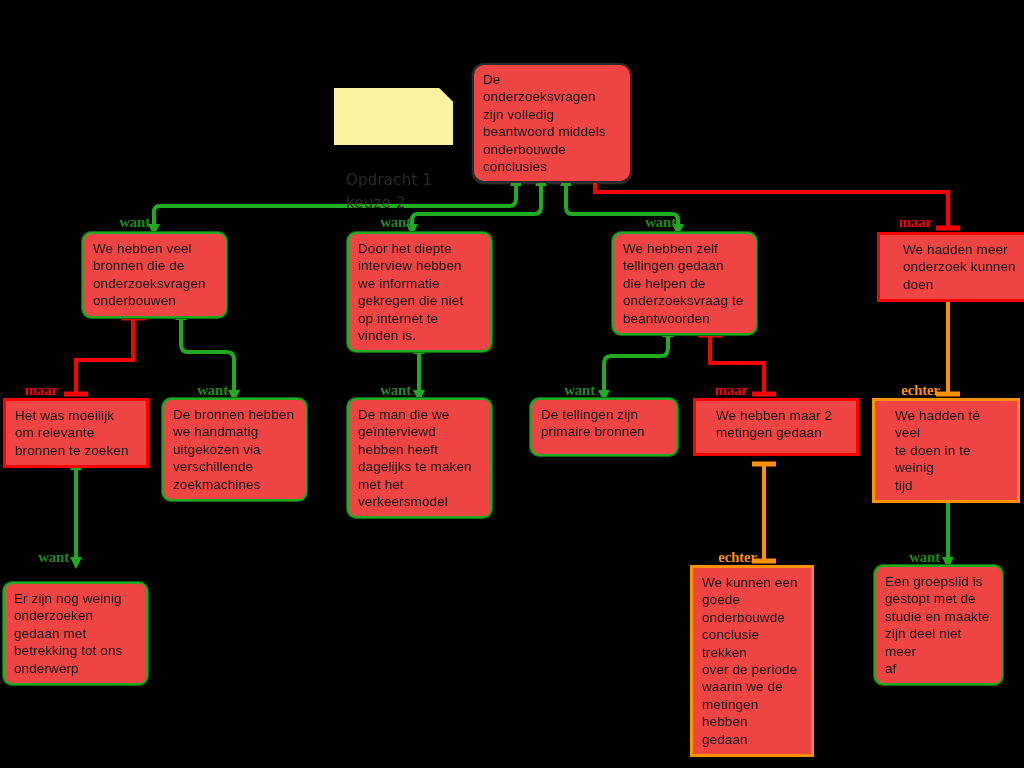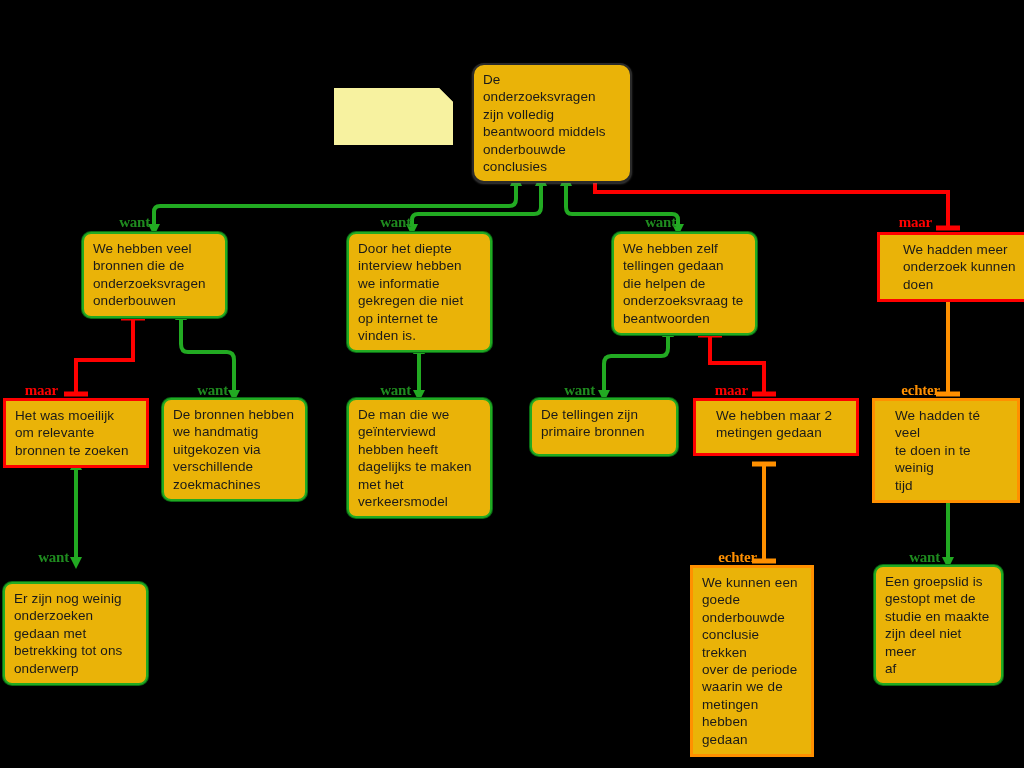--- a/index.html
+++ b/index.html
@@ -9,21 +9,21 @@
     font-family:"Liberation Sans", sans-serif;
     overflow:hidden;
     position:relative;
   }
   #stage{position:absolute;left:0;top:0;width:1024px;height:768px;}
   svg#wires{position:absolute;left:0;top:0;width:1024px;height:768px;}
 
   .node{
     position:absolute;
     box-sizing:border-box;
-    background:#eab308;
+    background:#ef4444;
     color:#1a1a1a;
     font-size:13.5px;
     line-height:17.4px;
     padding:6px 8px 6px 9px;
     white-space:pre-line;
     letter-spacing:.1px;
   }
   .node.support{
     border:2px solid #22aa22;
     border-radius:9px;
@@ -161,20 +161,22 @@
     <g>
       <path d="M948,561 L948,466" fill="none" stroke="#22aa22" stroke-width="4"></path>
       <polygon points="948,460 942,472 954,472" fill="#22aa22"></polygon>
       <polygon points="948,569 942,557 954,557" fill="#22aa22"></polygon>
     </g>
   </svg>
 
   <div class="sticky" id="sticky" style="left: 334px; top: 88px; width: 119px; height: 57px;">
     <span class="fold"></span>
     <span class="fold2"></span>
+    <span>Opdracht 1
+keuze 2</span>
   </div>
 
   <div id="nodes">
       <div class="node root" style="left: 472px; top: 63px; width: 160px; min-height: 107px;"><span>De
 onderzoeksvragen
 zijn volledig
 beantwoord middels
 onderbouwde
 conclusies</span></div>
       <div class="node support" style="left: 82px; top: 232px; width: 145px; min-height: 76px;"><span>We hebben veel

